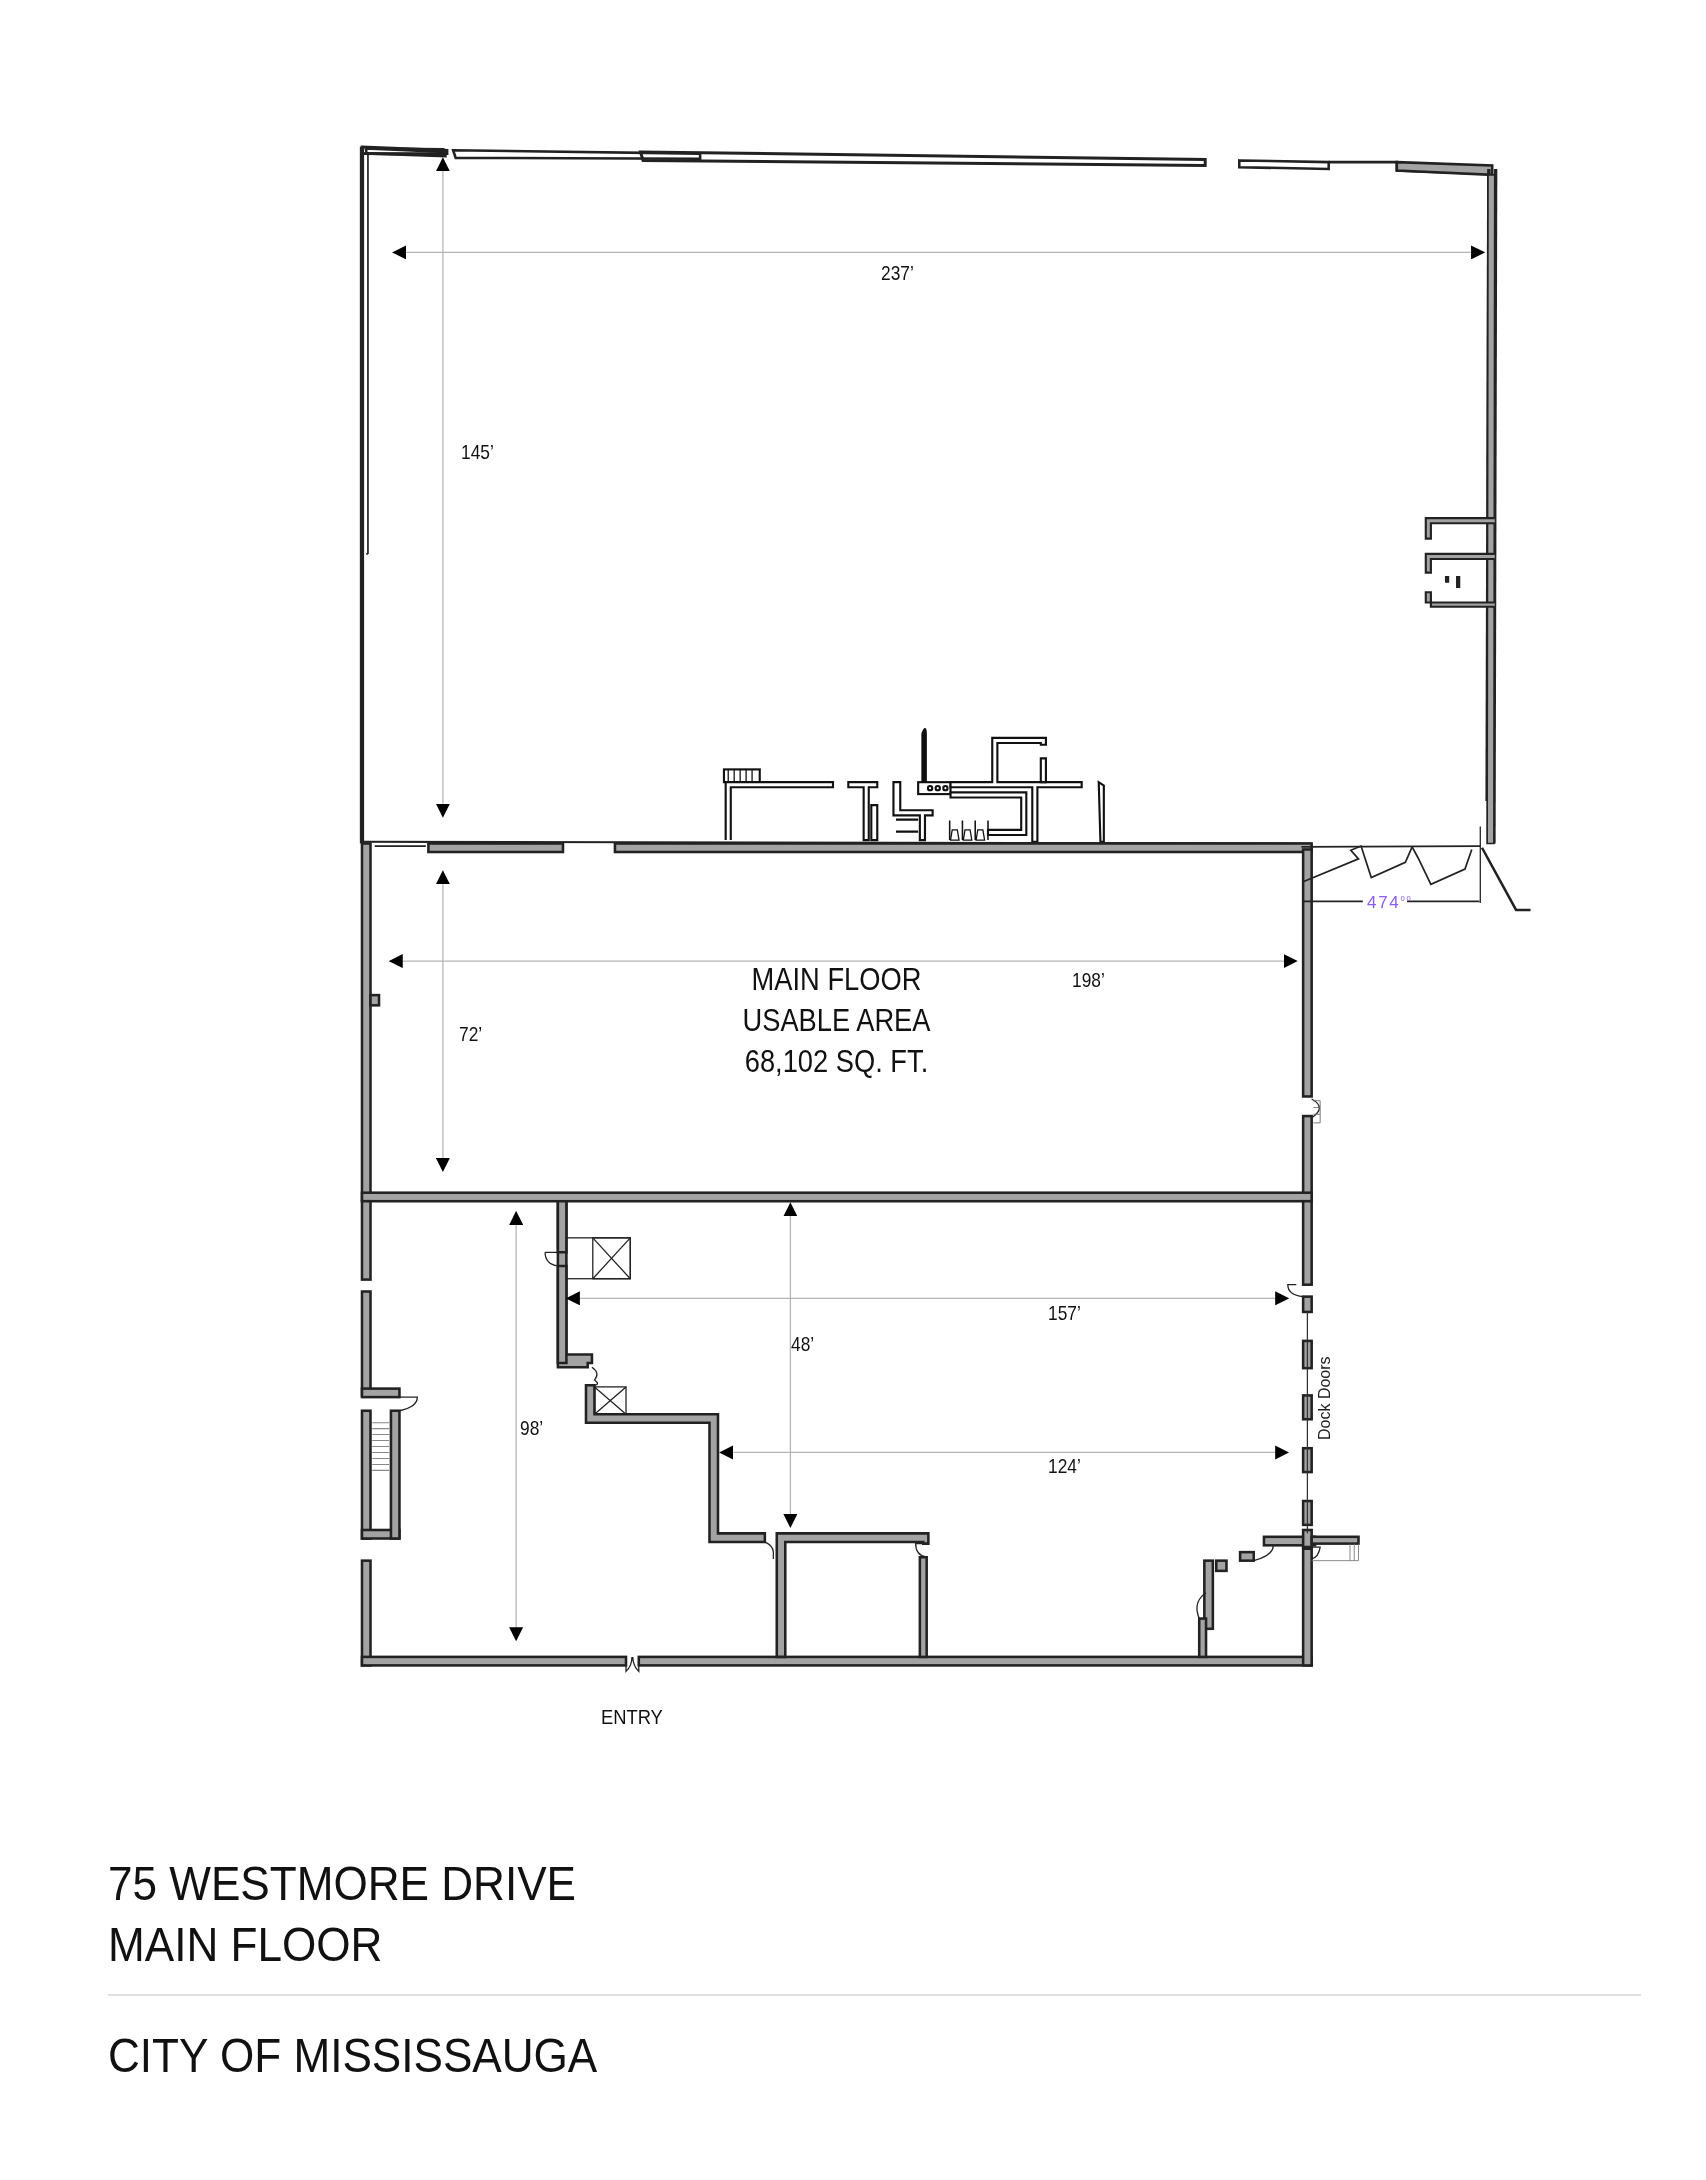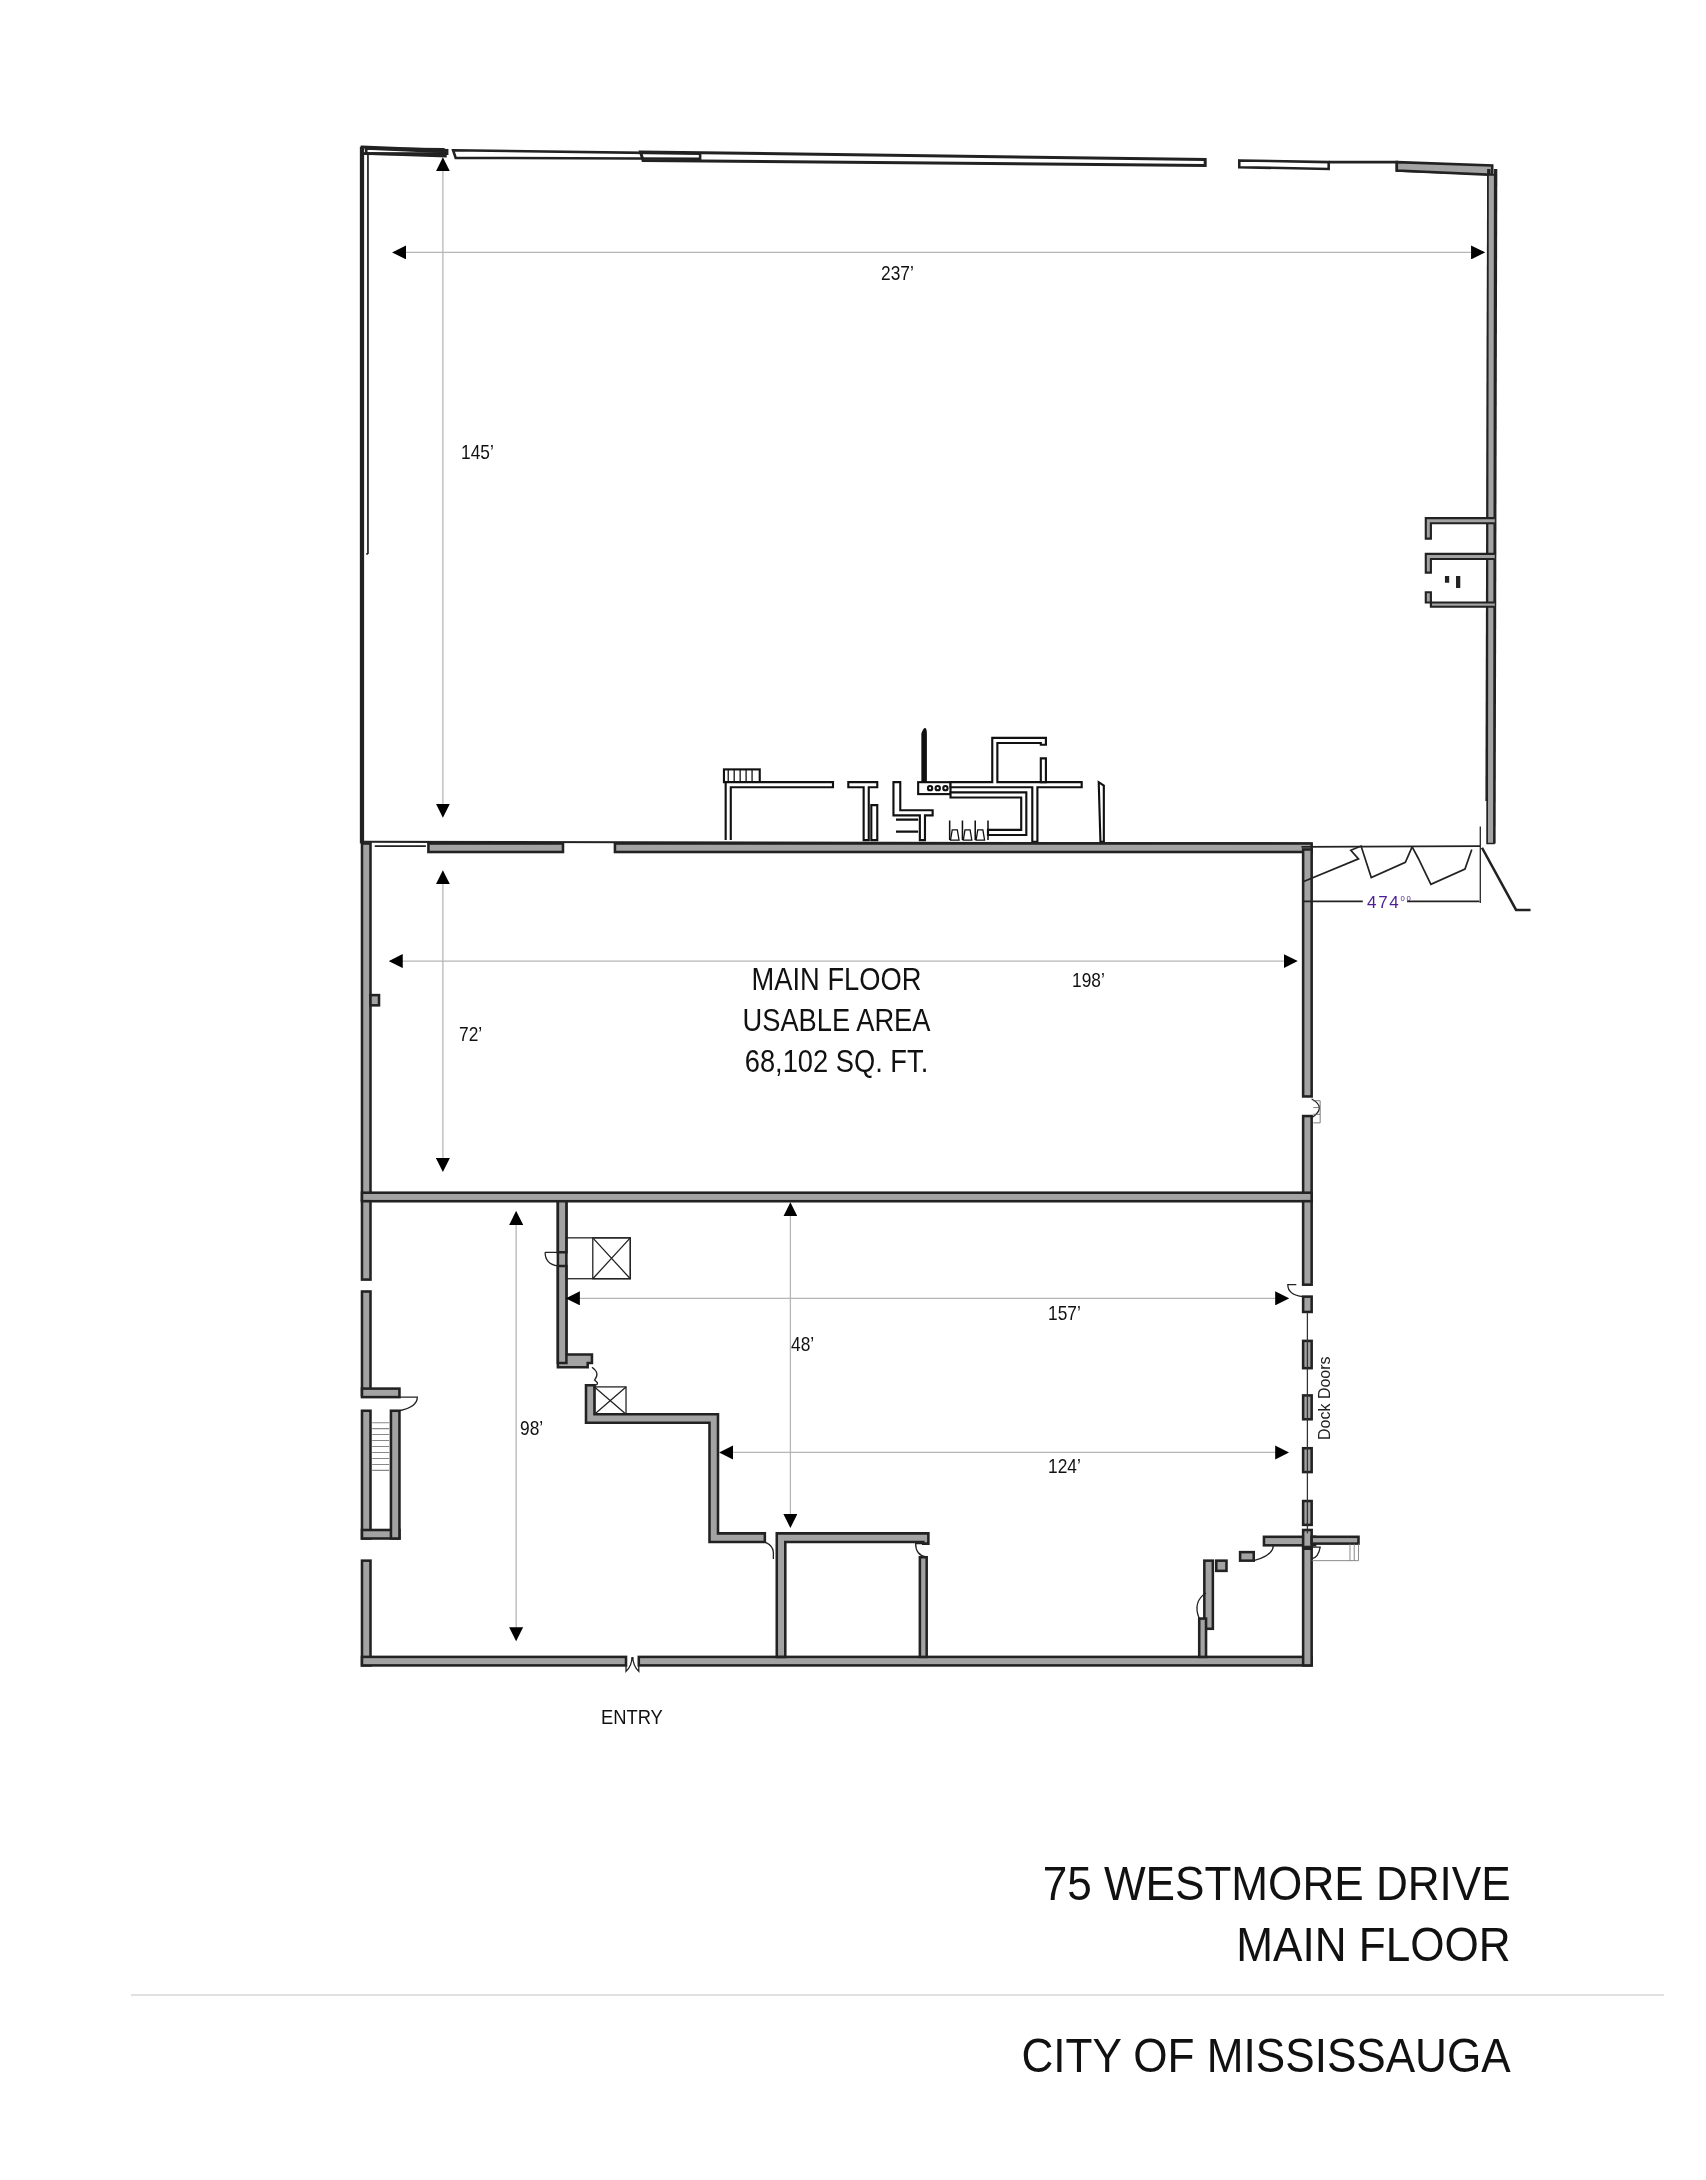--- a/index.html
+++ b/index.html
@@ -3,22 +3,22 @@
 <meta charset="utf-8">
 <style>
   html, body { margin:0; padding:0; background:#ffffff; }
   body { width:1706px; height:2181px; position:relative; overflow:hidden;
          font-family:"Liberation Sans", sans-serif; color:#111; }
   #plan { position:absolute; left:0; top:0; }
   .dim-label { position:absolute; font-size:20.4px; transform:scaleX(0.85); transform-origin:left top; color:#111; white-space:nowrap; }
   .area-label { position:absolute; left:666px; width:341px; text-align:center; font-size:31px; line-height:41px; transform:scaleX(0.88); color:#111; }
   .entry-label { position:absolute; font-size:20.4px; transform:scaleX(0.9); transform-origin:left top; }
   .dock-label { position:absolute; font-size:16px; transform:rotate(-90deg); transform-origin:left top; white-space:nowrap; color:#222; }
-  .note-label { position:absolute; font-size:17px; letter-spacing:1.7px; color:#4c1d95; }
-  .title-block { position:absolute; left:131px; top:1853px; width:1533px;text-align:right; }
+  .note-label { position:absolute; font-size:17px; letter-spacing:1.7px; color:#8b5cf6; }
+  .title-block { position:absolute; left:108px; top:1853px; width:1533px; }
   .title-line { font-size:49px; line-height:61px; transform:scaleX(0.9); transform-origin:left top; white-space:nowrap; }
   .title-rule { height:1.7px; background:#e0e0e0; margin:19px 0 29px 0; width:1533px; }
 </style>
 </head>
 <body>
 
 <svg id="plan" width="1706" height="2181" viewBox="0 0 2003 2560" xmlns="http://www.w3.org/2000/svg">
   <defs>
     <marker id="arr" viewBox="0 0 10 10" refX="9" refY="5" markerWidth="11" markerHeight="11" orient="auto-start-reverse">
       <path d="M0,0 L10,5 L0,10 z" fill="#000"></path>

